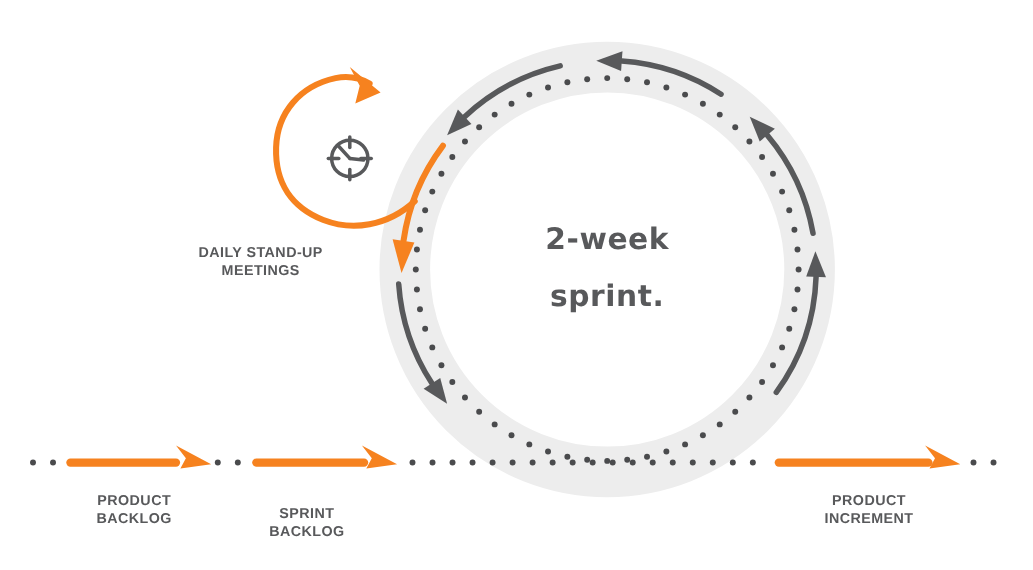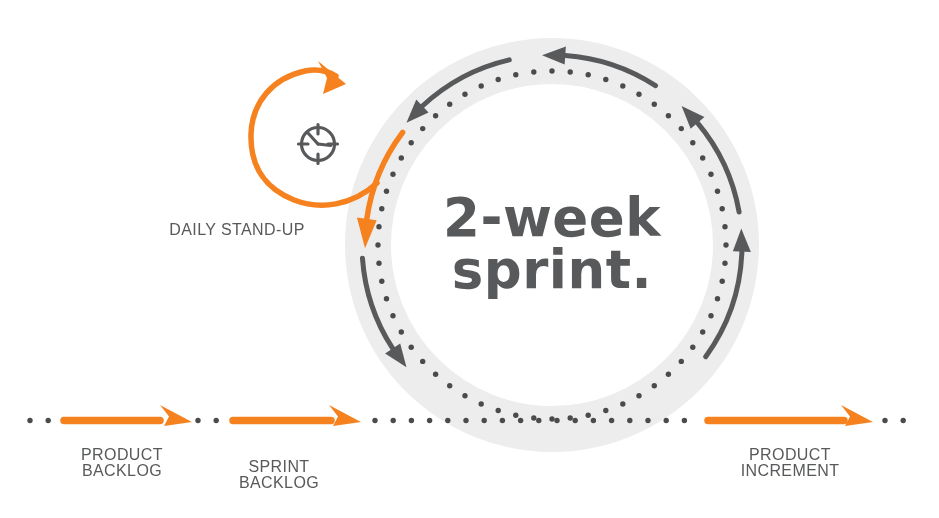--- a/index.html
+++ b/index.html
@@ -14,29 +14,29 @@
   .cycle-arc   { fill:none; stroke:var(--ink); stroke-width:5; stroke-linecap:round; }
   .cycle-head  { fill:var(--ink); }
   .orange-arc  { fill:none; stroke:var(--orange); stroke-width:5.5; stroke-linecap:round; }
   .orange-head { fill:var(--orange); }
   .loop-path   { fill:none; stroke:var(--orange); stroke-width:5.5; stroke-linecap:round; }
   .swoosh-bar  { stroke:var(--orange); stroke-width:7.5; stroke-linecap:round; }
   .clock-stroke{ fill:none; stroke:var(--ink); stroke-width:3.2; stroke-linecap:round; }
   .lbl {
     position:absolute; transform:translateX(-50%);
     text-align:center; color:var(--ink);
-    font-weight:normal; font-size:16px; line-height:16px; letter-spacing:.4px;
+    font-weight:bold; font-size:13px; line-height:16px; letter-spacing:.4px;
     white-space:nowrap;
   }
   .lbl span { display:block; }
   .title {
     position:absolute; transform:translateX(-50%);
     text-align:center; color:var(--ink);
     font-family:"DejaVu Sans", sans-serif;
-    font-weight:bold; font-size:53px; line-height:52px; letter-spacing:.5px;
+    font-weight:bold; font-size:27px; line-height:52px; letter-spacing:.5px;
     white-space:nowrap;
   }
   .title span { display:block; }
 </style>
 </head>
 <body>
 
 <div class="stage" style="--orange: #F6821F; --ink: #58595B; --dots: #4A4B4D; --ring: #EDEDED; --bg: #FFFFFF;">
 
   <svg id="scene" width="939" height="518" viewBox="0 0 939 518">
@@ -180,20 +180,21 @@
       </g>
   </svg>
 
   <div class="title" style="left:552px; top:192px;">
     <span>2-week</span>
     <span>sprint.</span>
   </div>
 
   <div class="lbl" style="left:237px; top:222px;">
     <span>DAILY STAND-UP</span>
+    <span>MEETINGS</span>
   </div>
 
   <div class="lbl" style="left:122px; top:447px;">
     <span>PRODUCT</span>
     <span>BACKLOG</span>
   </div>
 
   <div class="lbl" style="left:279px; top:447px;margin-top:12px;">
     <span>SPRINT</span>
     <span>BACKLOG</span>

